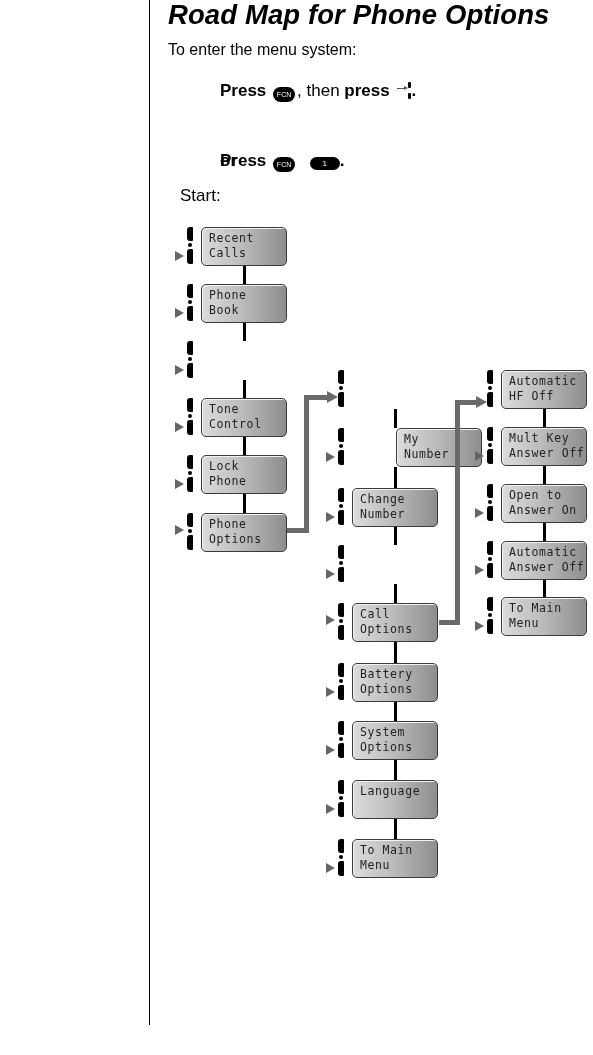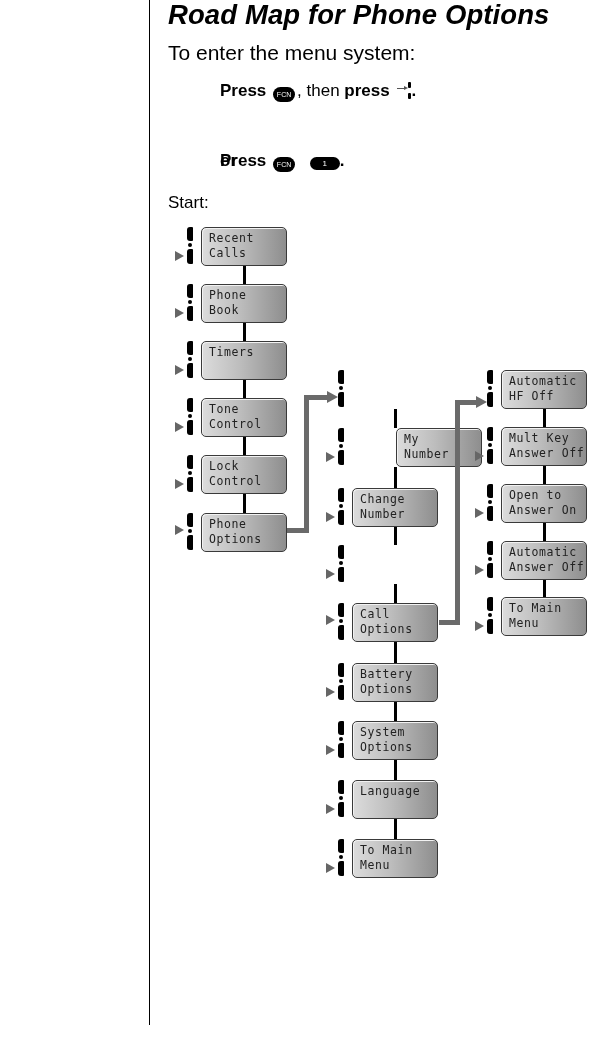--- a/index.html
+++ b/index.html
@@ -1,23 +1,23 @@
 <!DOCTYPE html>
 <html><head>
 <meta charset="utf-8">
 <style>
   html, body { margin:0; padding:0; background:#ffffff; }
   body { width:593px; height:1055px; position:relative; overflow:hidden; font-family:"Liberation Sans", sans-serif; color:#000; }
   .vrule { position:absolute; left:149px; top:0; width:1px; height:1025px; background:#000; }
   .page-num { position:absolute; left:2px; top:1037px; font-size:15px; font-weight:normal; font-style:italic;margin-top:37px; }
   .title { position:absolute; left:168px; top:-1px; font-size:27.5px; font-weight:bold; font-style:italic; letter-spacing:0.1px; white-space:nowrap; }
-  .intro { position:absolute; left:168px; top:41px; font-size:21px; }
+  .intro { position:absolute; left:168px; top:41px; font-size:16px; }
   .press { position:absolute; left:220px; font-size:17px; white-space:nowrap; }
   .press b { font-weight:bold; }
-  .start { position:absolute; left:168px; top:186px; font-size:17px;margin-top:7px; }
+  .start { position:absolute; left:180px; top:186px; font-size:17px; }
   .key-fcn { display:inline-block; width:22px; height:15px; border-radius:8px; background:#000; color:#fff; font-size:7px; line-height:15px; text-align:center; vertical-align:-1px; margin:0 2px; }
   .key-1 { display:inline-block; width:30px; height:13px; border-radius:7px; background:#000; color:#fff; font-size:8px; line-height:13px; text-align:center; vertical-align:0; margin-left:8px; }
   .menu-key { display:inline-block; position:relative; width:14px; height:17px; vertical-align:-3px; margin-left:3px; }
   .menu-key .arr { position:absolute; left:0; top:6px; width:8px; height:1px; background:#555; }
   .menu-key .arr:after { content:""; position:absolute; right:-3px; top:-2px; border-left:4px solid #555; border-top:2.5px solid transparent; border-bottom:2.5px solid transparent; }
   .menu-key .b1 { position:absolute; left:11px; top:0; width:3px; height:6px; background:#000; border-radius:1px; }
   .menu-key .b2 { position:absolute; left:11px; top:11px; width:3px; height:6px; background:#000; border-radius:1px; }
 
   .diagram { position:absolute; left:0; top:0; width:593px; height:1055px; }
   .box { position:absolute; width:84px; height:37px; border:1px solid #3a3a3a; border-radius:5px;
@@ -85,42 +85,39 @@
     <div class="box" style="left: 201px; top: 284px;">
       <span>Phone
 Book</span>
     </div>
     <div class="marker" style="left: 175px; top: 340px;">
       <span class="top"></span>
       <span class="dot"></span>
       <span class="bot"></span>
       <span class="tri bottom"></span>
     </div>
-    <div class="box" style="left: 201px; top: 341px;">
-      <span>Timers</span>
-    </div>
     <div class="marker" style="left: 175px; top: 397px;">
       <span class="top"></span>
       <span class="dot"></span>
       <span class="bot"></span>
       <span class="tri bottom"></span>
     </div>
     <div class="box" style="left: 201px; top: 398px;">
       <span>Tone
 Control</span>
     </div>
     <div class="marker" style="left: 175px; top: 454px;">
       <span class="top"></span>
       <span class="dot"></span>
       <span class="bot"></span>
       <span class="tri bottom"></span>
     </div>
     <div class="box" style="left: 201px; top: 455px;">
       <span>Lock
-Control</span>
+Phone</span>
     </div>
     <div class="marker" style="left: 175px; top: 512px;">
       <span class="top"></span>
       <span class="dot"></span>
       <span class="bot"></span>
       <span class="tri mid"></span>
     </div>
     <div class="box" style="left: 201px; top: 513px;">
       <span>Phone
 Options</span>

